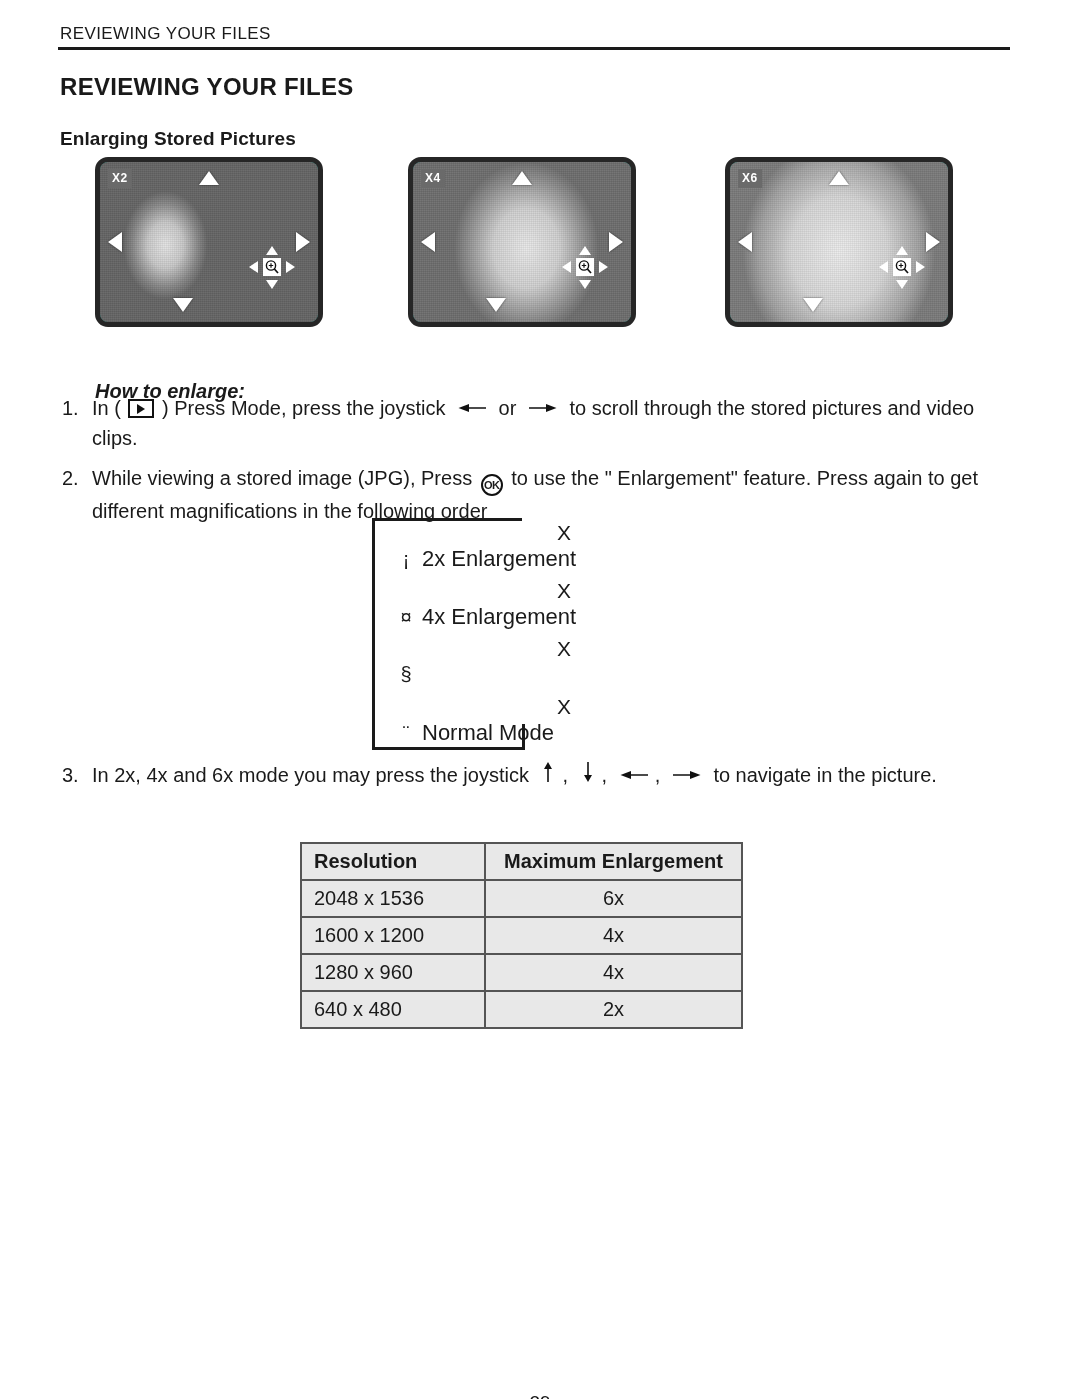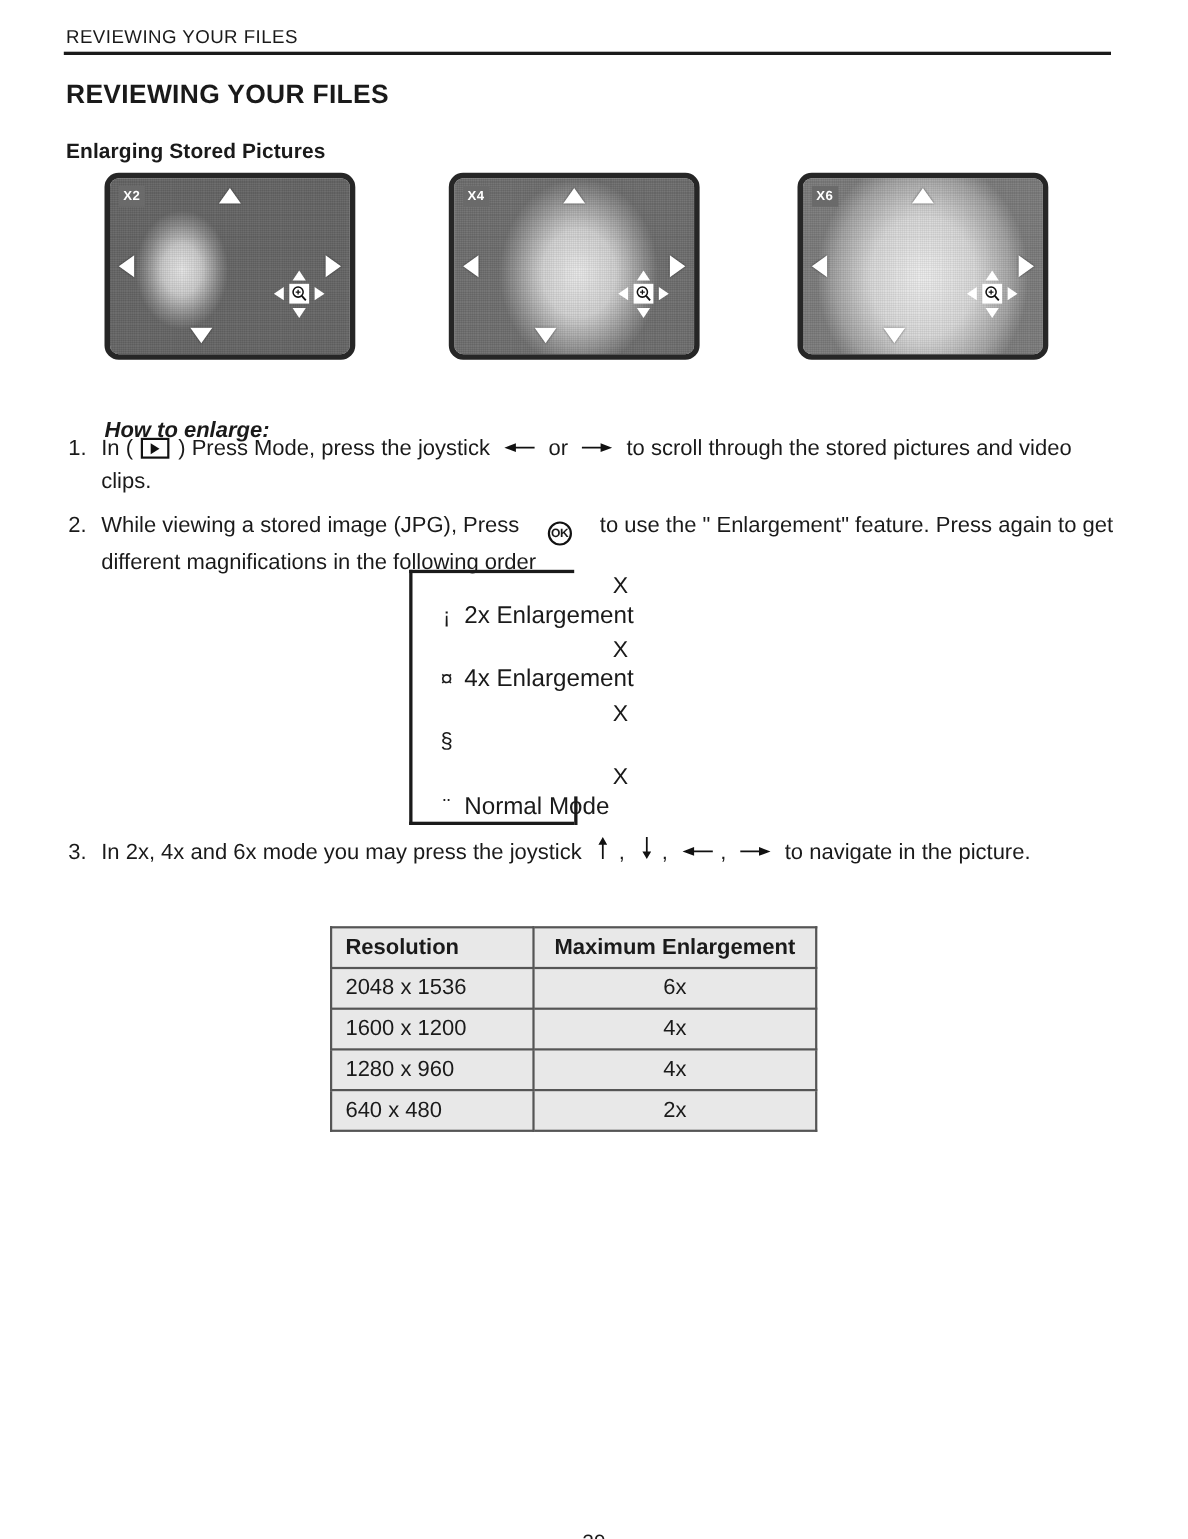--- a/index.html
+++ b/index.html
@@ -63,21 +63,21 @@
   }
   .panel {
     position: absolute;
     top: 0;
     width: 228px;
     height: 170px;
     border: 5px solid #262626;
     border-radius: 13px;
     box-sizing: border-box;
     overflow: hidden;
-    background: #e5e5e5;
+    background: #0f766e;
   }
   .panel-1 { left: 35px; }
   .panel-2 { left: 348px; }
   .panel-3 { left: 665px; }
 
   .panel-photo {
     position: absolute;
     inset: 0;
     filter: grayscale(100%);
   }
@@ -266,21 +266,21 @@
     width: 22px;
     height: 22px;
     border: 2px solid #111111;
     border-radius: 50%;
     box-sizing: border-box;
     font-size: 11px;
     font-weight: bold;
     line-height: 18px;
     text-align: center;
     letter-spacing: -0.5px;
-    margin: 0 20px;
+    margin: 0 3px;
   }
   .arrow-inline {
     display: inline-block;
     vertical-align: -1px;
     margin: 0 6px;
   }
   .arrow-inline svg { display: block; }
 
   
   .flowbox {

